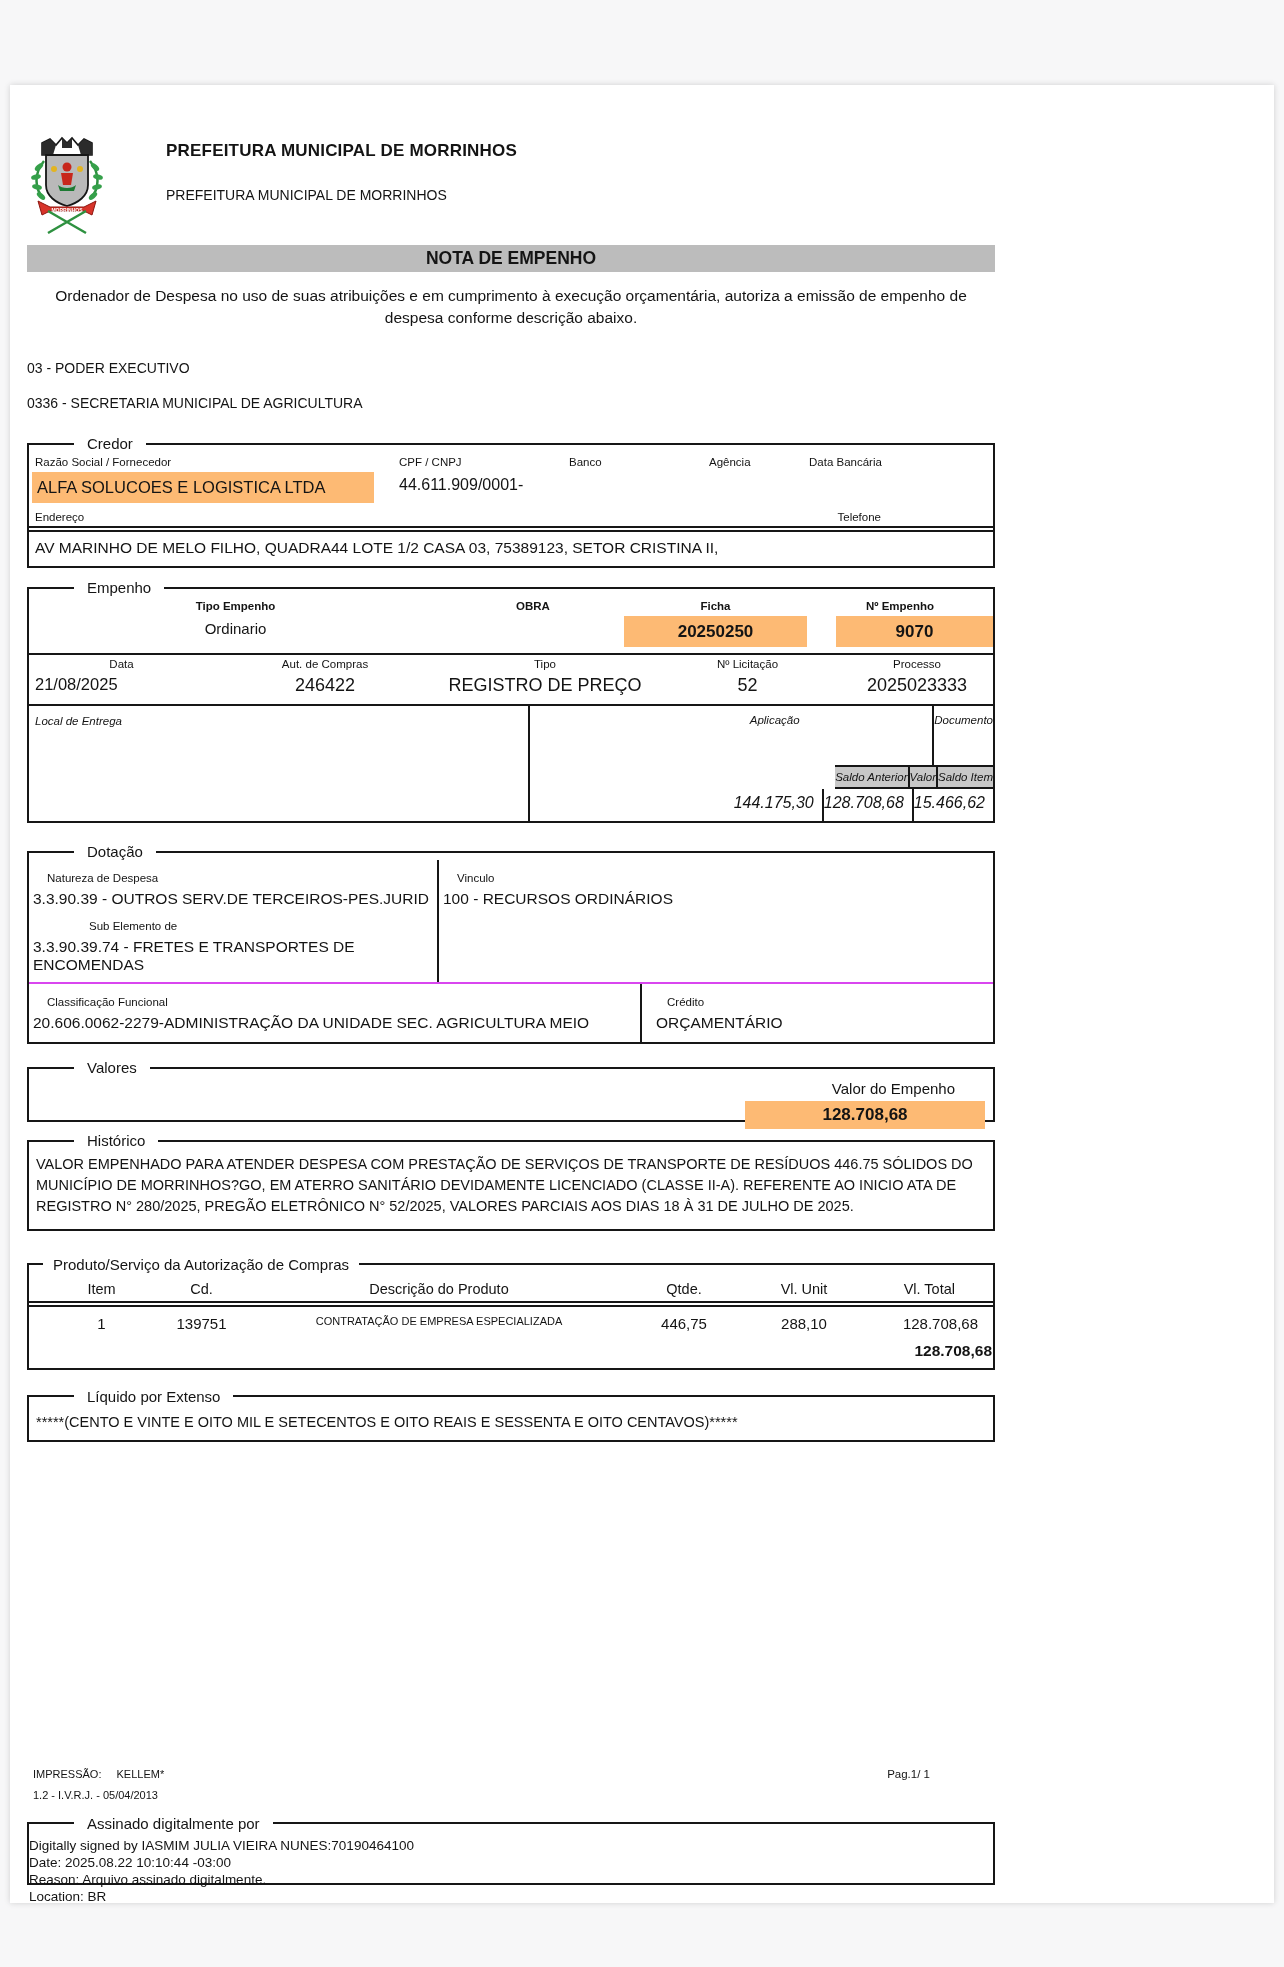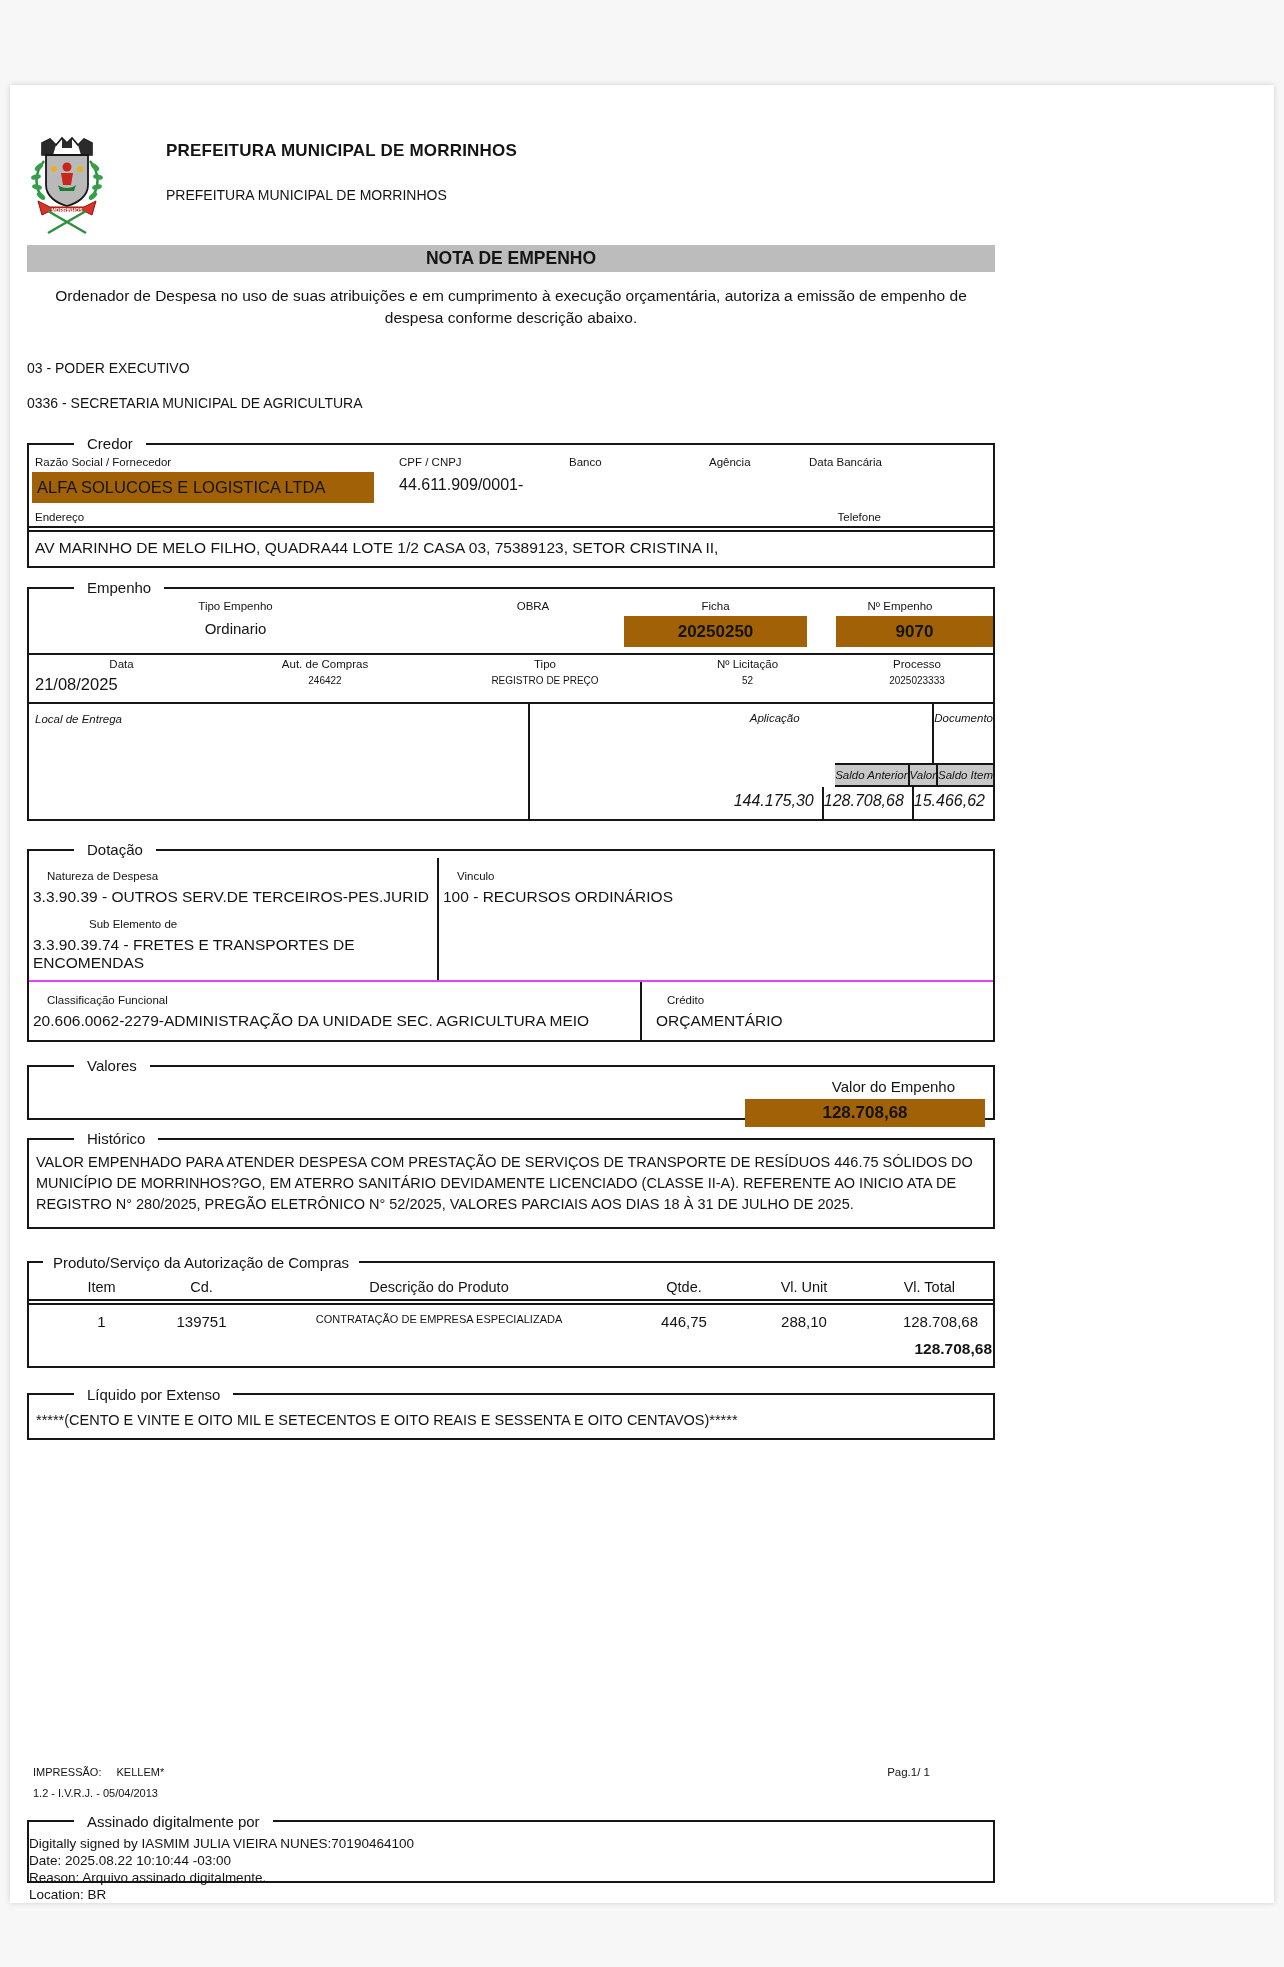--- a/index.html
+++ b/index.html
@@ -34,45 +34,45 @@
   }
   .intro { margin:13px auto 0; width:948px; text-align:center; font-size:15.5px; line-height:1.42; }
   .unit  { font-size:14px; }
   .unit1 { margin-top:31px; }
   .unit2 { margin-top:19px; }
 
   
   fieldset { border:2px solid #161616; padding:0; margin:0; min-width:0; }
   legend { font-size:15px; margin-left:45px; padding:0 13px; }
   .lbl { font-size:11.5px; white-space:nowrap; }
-  .hl  { background:#a16207; }
+  .hl  { background:#fdba74; }
 
   
   .fs-credor { margin-top:24px; }
   .credor-top { display:grid; grid-template-columns:370px 170px 140px 100px 1fr; padding-top:2px; }
   .credor-top .lbl { padding-top:2px; }
   .pl6 { padding-left:6px; }
   .razao-v { margin:4px 0 0 3px; width:342px; height:31px; line-height:31px; padding-left:5px; font-size:16.5px; }
   .cpf-v  { margin-top:8px; font-size:16px; }
   .ender-row { display:flex; margin-top:8px; padding-bottom:3px; }
   .tel-l { margin-left:auto; margin-right:112px; }
   .credor-addr { border-top:6px double #161616; padding:7px 6px 9px; font-size:15.5px; }
 
   
   .fs-emp { margin-top:11px; }
   .emp-row1 { display:grid; grid-template-columns:413px 182px 183px 1fr; padding-top:1px; border-bottom:2px solid #161616; }
-  .emp-row1 .lbl { text-align:center; padding-top:3px; }
+  .emp-row1 .lbl { text-align:center; padding-top:3px;font-weight:bold; }
   .emp-val { text-align:center; font-size:15px; padding:8px 0 10px; }
   .num-box { height:31px; line-height:31px; text-align:center; font-weight:bold; font-size:17px; margin:4px 0 6px; }
   .ficha-box { width:100%; }
   .npb-wrap { display:flex; }
   .nemp-box { width:157px; margin-left:auto; }
   .emp-row2 { display:grid; grid-template-columns:185px 222px 218px 187px 1fr; border-bottom:2px solid #161616; }
   .emp-row2 .lbl { text-align:center; padding-top:3px; }
-  .emp-row2 .v { text-align:center; font-size:10px; padding:5px 0 8px; }
+  .emp-row2 .v { text-align:center; font-size:18px; padding:5px 0 8px; }
   .v-data { text-align:left !important; padding-left:6px !important; font-size:16.5px !important; }
   .v-proc { padding-left:36px; }
   .emp-row3 { display:flex;font-style:italic; }
   .cell-local { width:501px; border-right:2px solid #161616; padding:5px 0 0 6px; height:115px; }
   .emp-right { flex:1; display:flex; flex-direction:column;align-items:flex-end; }
   .apl-row { display:flex; height:59px; }
   .cell-apl { width:317px; border-right:2px solid #161616; text-align:center; padding-top:4px; }
   .cell-doc { flex:1; text-align:center; padding-top:4px; }
   .saldo-head { display:flex; border-top:2px solid #161616; }
   .saldo-head .sc { flex:1; background:#c8c8c8; border-right:2px solid #161616; border-bottom:2px solid #161616; text-align:center; height:22px; line-height:20px; }

